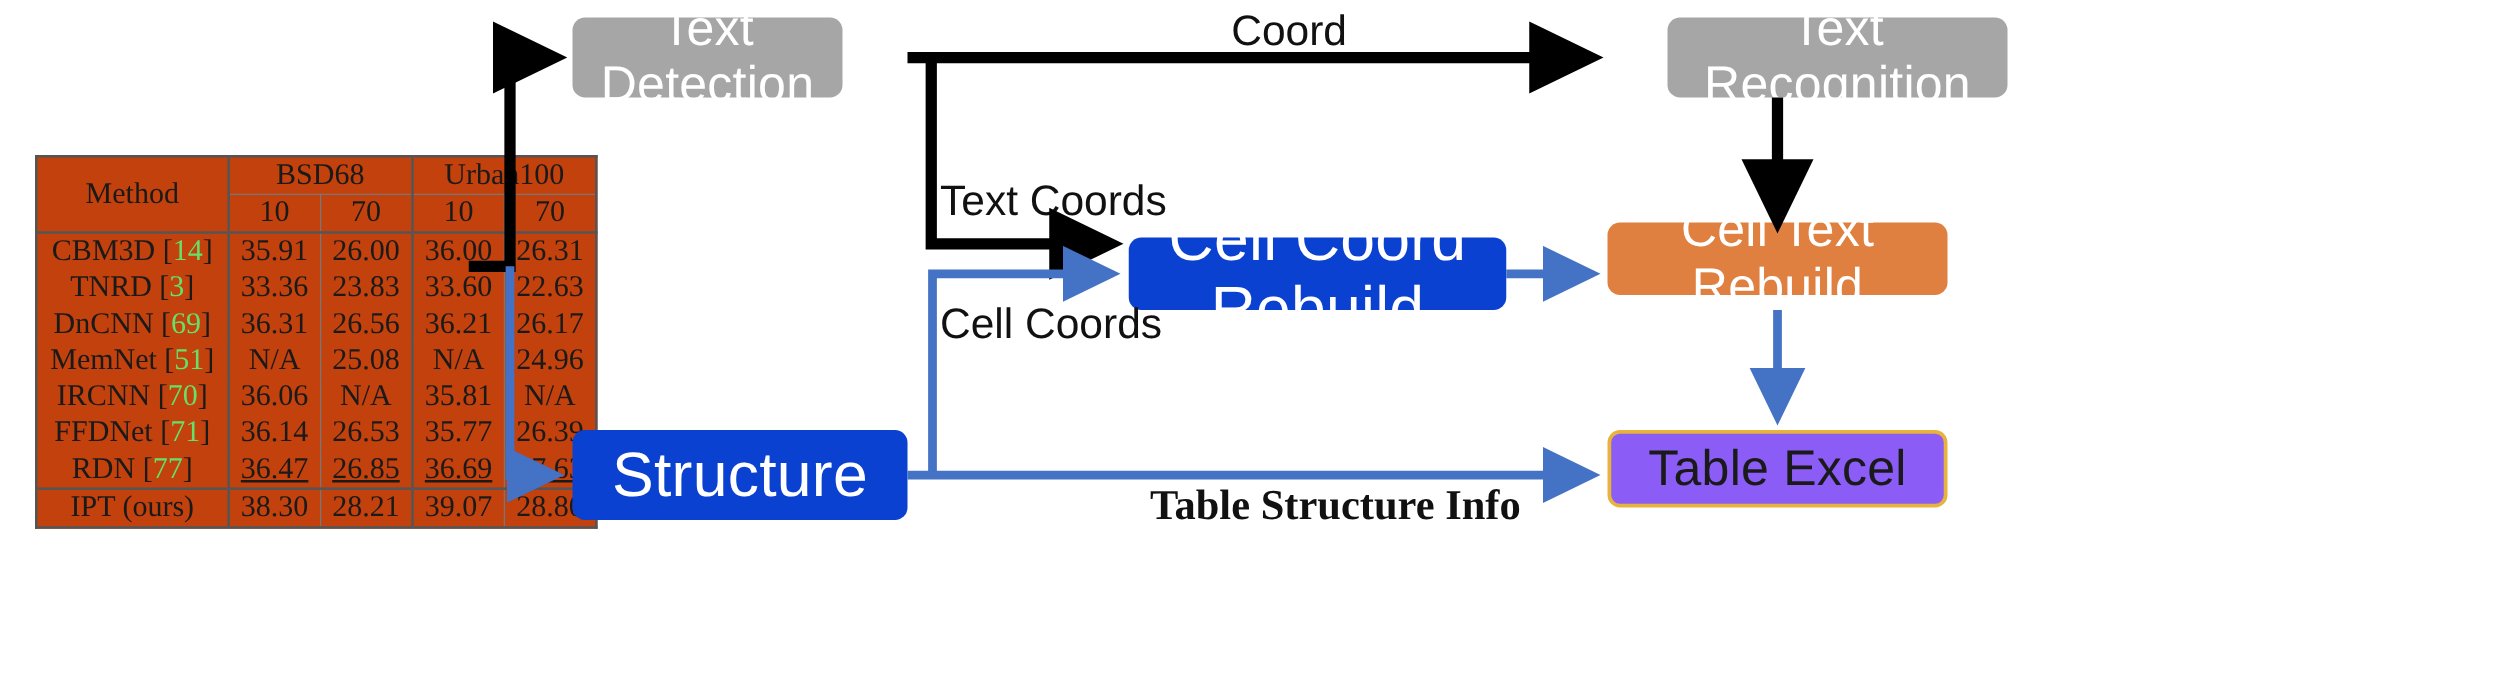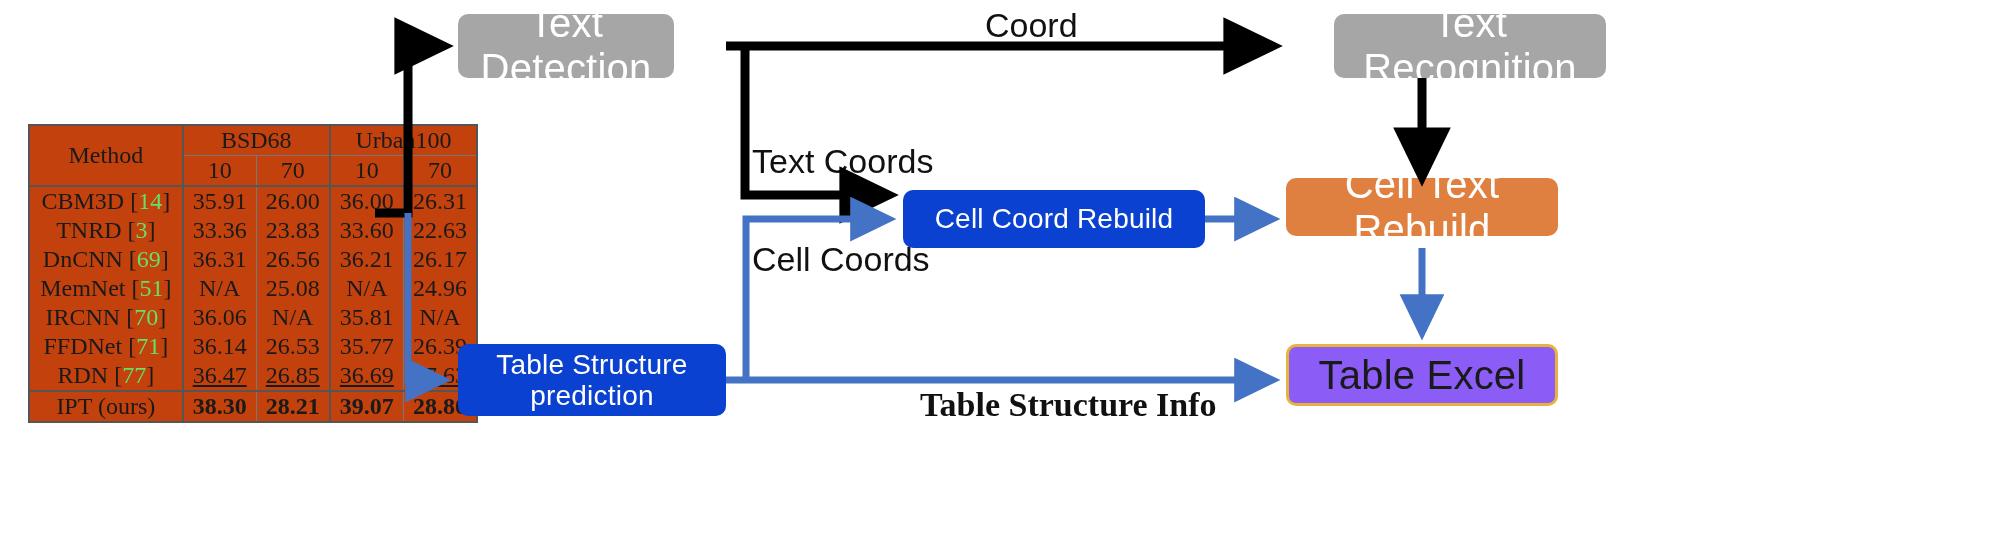--- a/index.html
+++ b/index.html
@@ -41,37 +41,37 @@
   .bd-top    { border-top: 2px solid #555; }
   .bd-bottom { border-bottom: 2px solid #555; }
   .bd-left   { border-left: 2px solid #555; }
   .bd-right  { border-right: 2px solid #555; }
   .thin-bottom { border-bottom: 1px solid #777; }
   .vline { border-left: 1px solid #777; }
   .vline-strong { border-left: 2px solid #555; }
   .method-cell { text-align: left; padding-left: 10px; white-space: nowrap; }
   .ref { color: #66e066; text-align: right; }
   .underline-val { text-decoration: underline; }
-  .bold-val { font-weight: bold; }
+  .bold-val { font-weight: normal; }
 
   
   .node {
     position: absolute;
     box-sizing: border-box;
     display: flex;
     align-items: center;
     justify-content: center;
     text-align: center;
     border-radius: 10px;
     color: #ffffff;
     line-height: 1.12;
     letter-spacing: .2px;
   }
   .node-gray   { background: #a6a6a6; font-size: 40px; }
-  .node-blue   { background: #0b41d0; font-size: 28px; }
+  .node-blue   { background: #0b41d0; font-size: 50px; }
   .node-orange { background: #e08040; font-size: 40px; }
   .node-outline {
     background: #8b5cf6;
     color: #1a1a1a;
     border: 3px solid #e8b33c;
     font-size: 40px;
   }
 
   #node-text-detection   { left: 458px; top: 14px;  width: 216px; height: 64px; }
   #node-text-recognition { left: 1286px; top: 14px; width: 272px; height: 64px; margin-left: 48px; }

